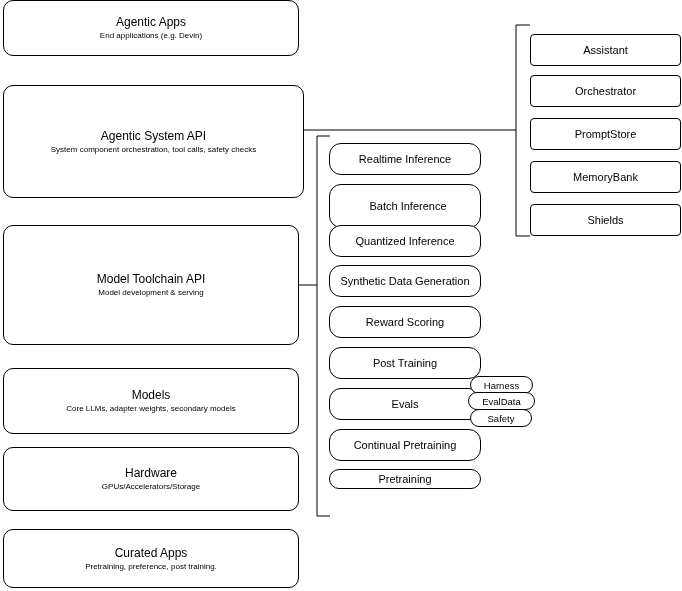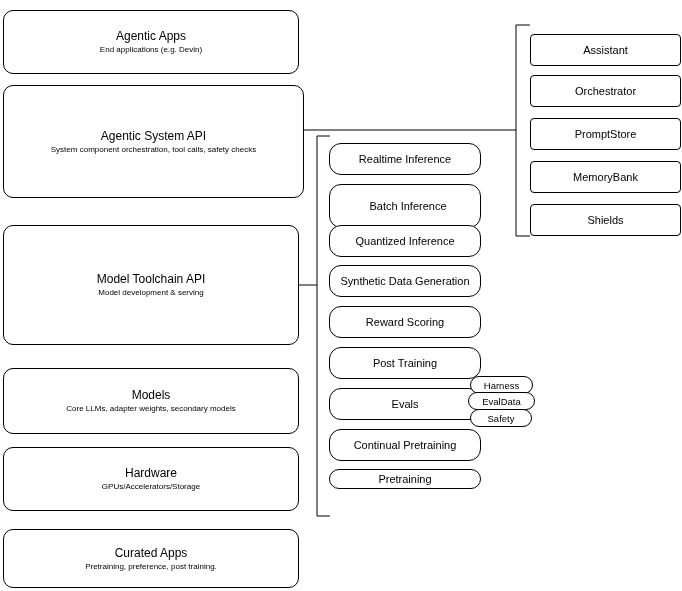--- a/index.html
+++ b/index.html
@@ -76,21 +76,21 @@
     <path d="M 516 25 L 516 236" stroke="#000000" stroke-width="1" fill="none"></path>
     <path d="M 516 25 L 530 25" stroke="#000000" stroke-width="1" fill="none"></path>
     <path d="M 516 236 L 530 236" stroke="#000000" stroke-width="1" fill="none"></path>
 
     <path d="M 299 285 L 317 285" stroke="#000000" stroke-width="1" fill="none"></path>
     <path d="M 317 136 L 317 516" stroke="#000000" stroke-width="1" fill="none"></path>
     <path d="M 317 136 L 330 136" stroke="#000000" stroke-width="1" fill="none"></path>
     <path d="M 317 516 L 330 516" stroke="#000000" stroke-width="1" fill="none"></path>
   </svg>
 
-  <div class="node stack-node" style="left:3px; top:10px; width:296px; height:64px;">
+  <div class="node stack-node" style="left:3px; top:0; width:296px; height:56px;">
     <div class="title">Agentic Apps</div>
     <div class="sub">End applications (e.g. Devin)</div>
   </div>
 
   <div class="node stack-node" style="left:3px; top:85px; width:301px; height:113px;">
     <div class="title">Agentic System API</div>
     <div class="sub">System component orchestration, tool calls, safety checks</div>
   </div>
 
   <div class="node stack-node" style="left:3px; top:225px; width:296px; height:120px;">

